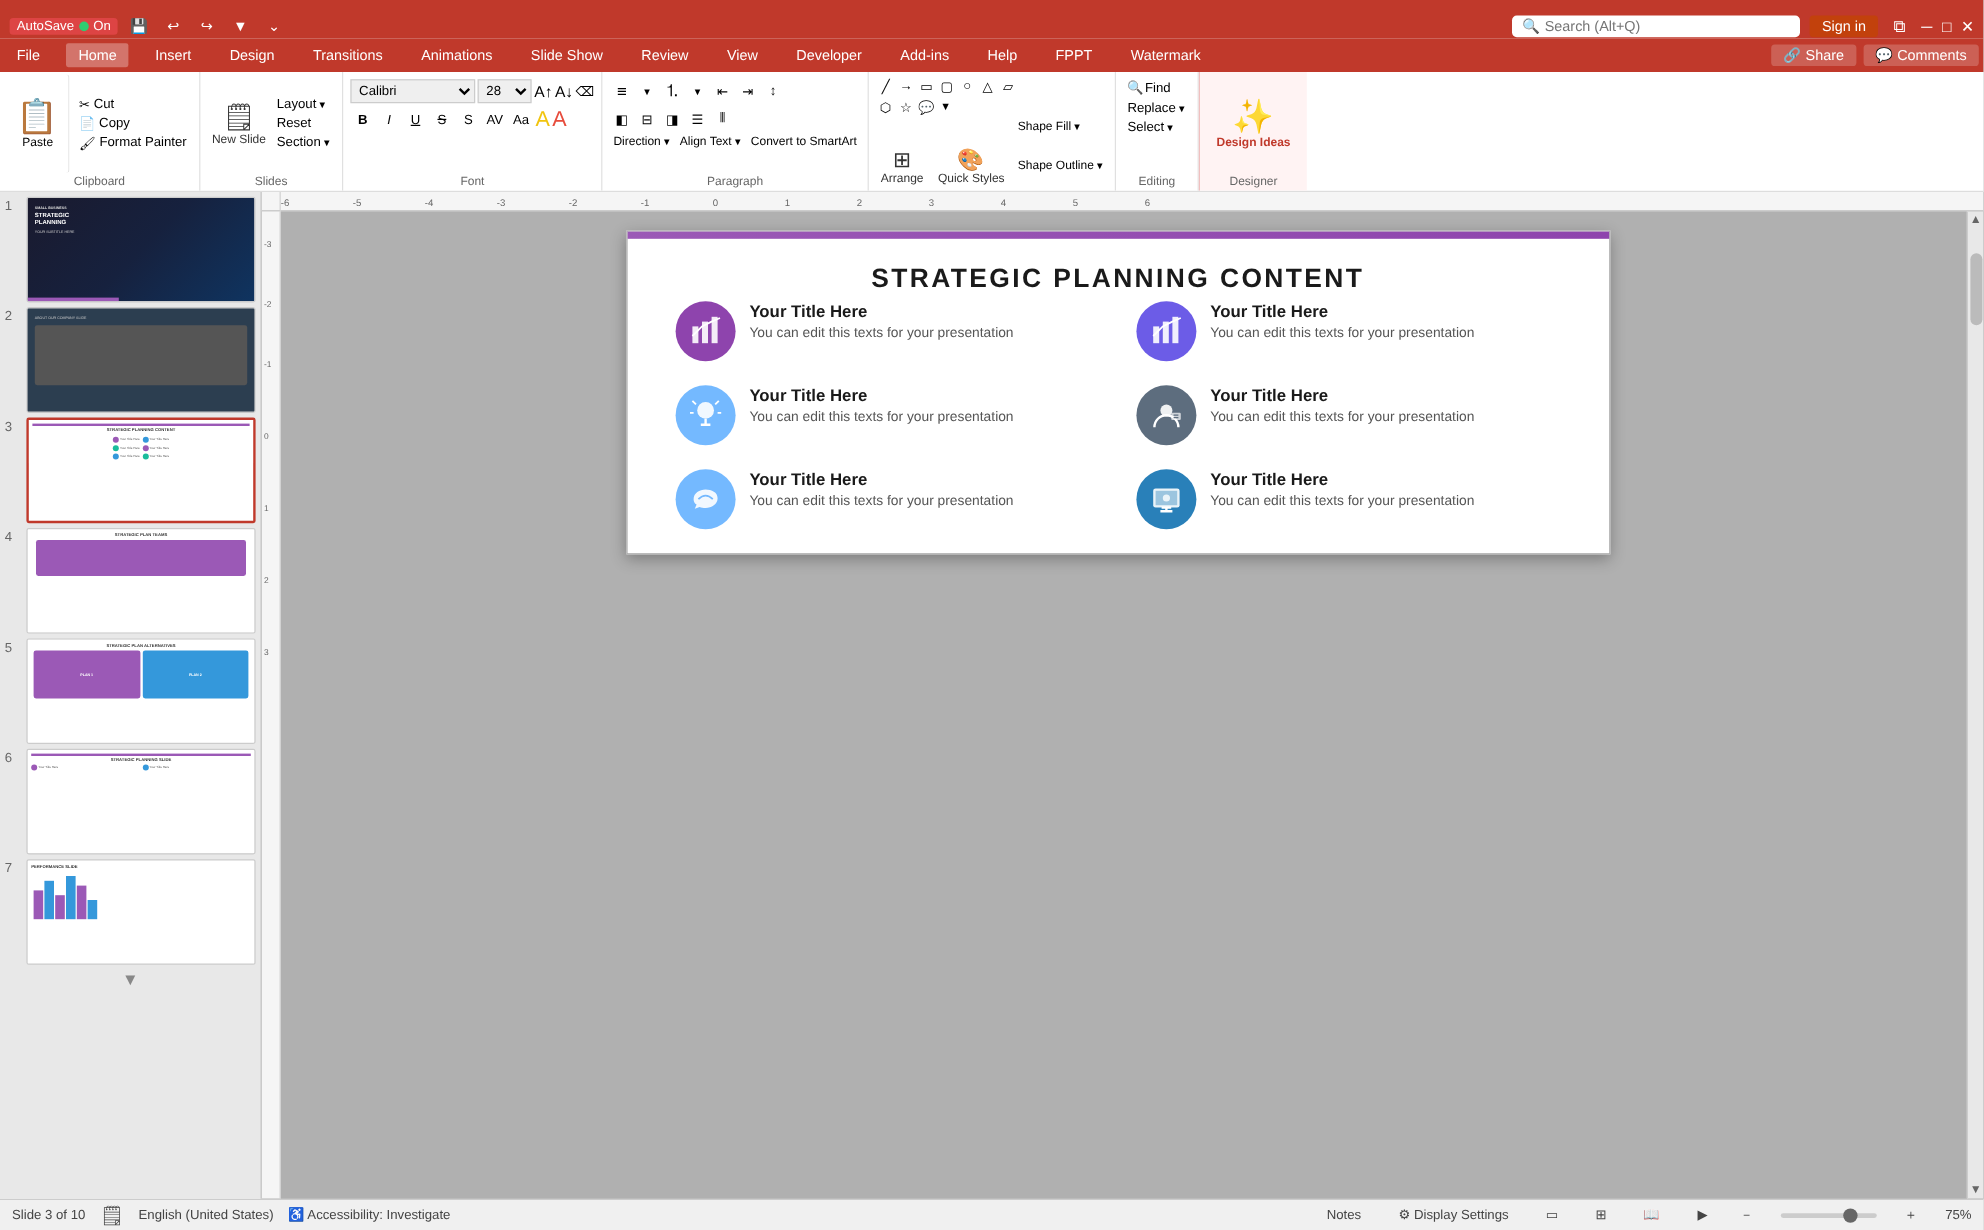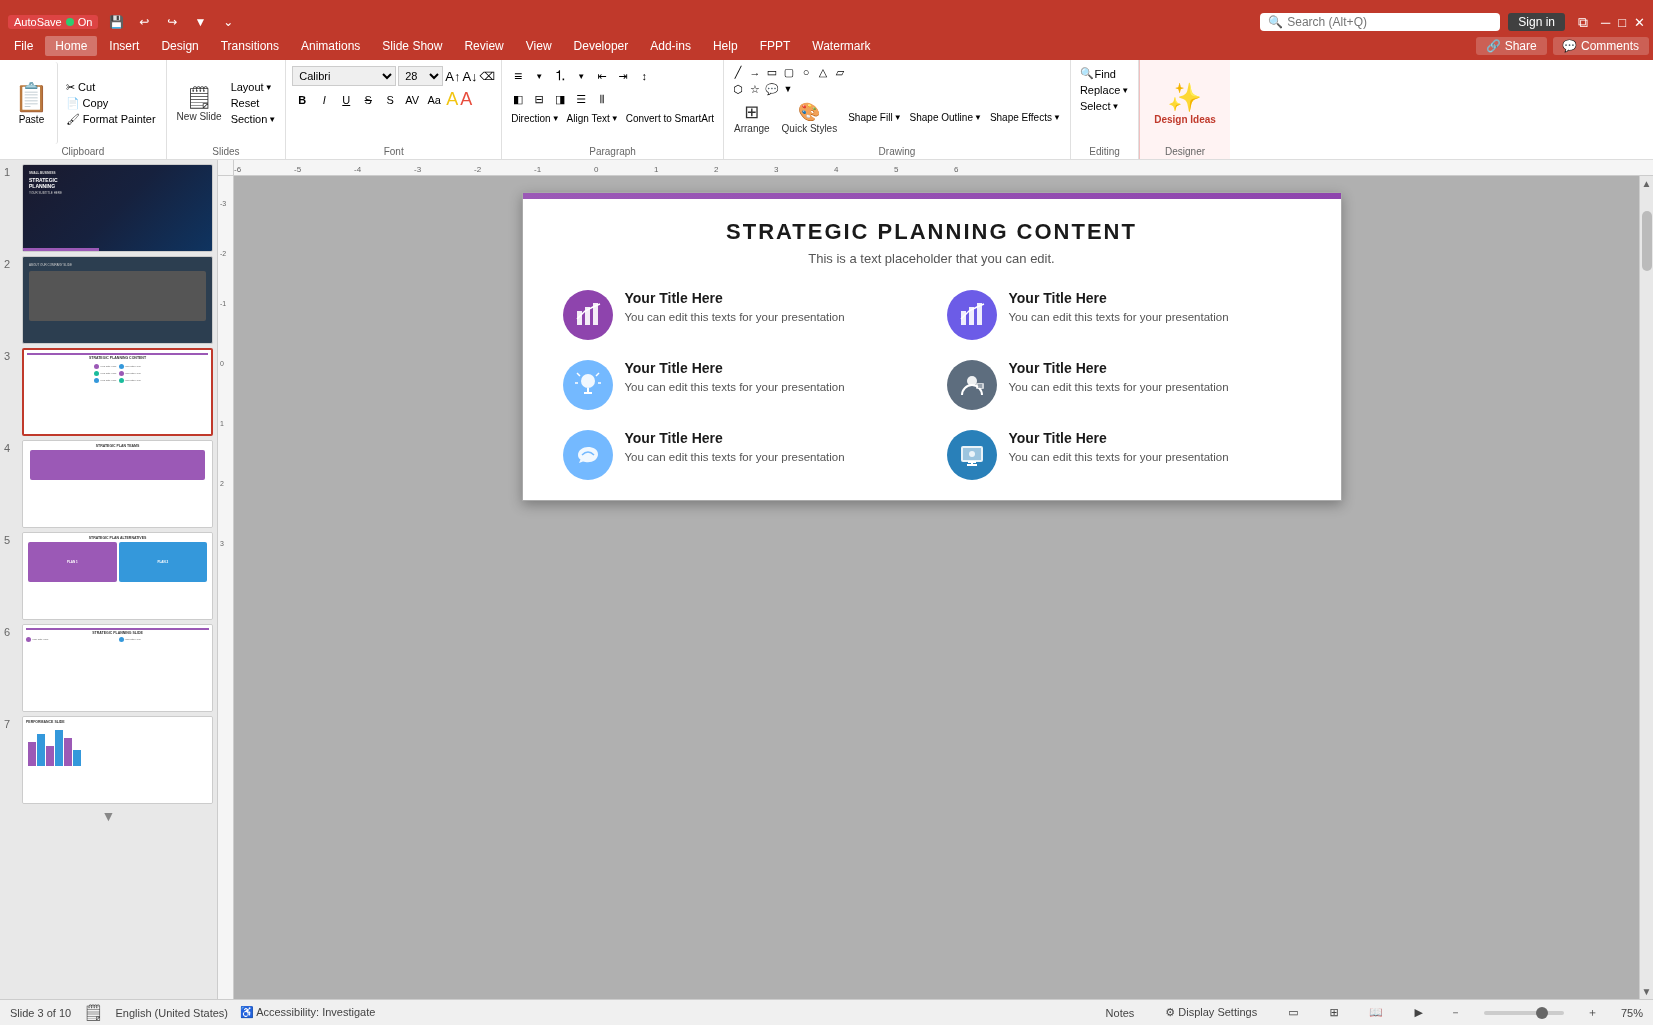--- a/index.html
+++ b/index.html
@@ -16,34 +16,34 @@
       font-size: 12px;
     }
     .title-bar-left { display: flex; align-items: center; gap: 8px; flex: 1; }
     .title-bar-center { flex: 2; text-align: center; font-size: 12px; }
     .title-bar-right { display: flex; align-items: center; gap: 8px; flex: 1; justify-content: flex-end; }
     .autosave-badge { background: #d44; border-radius: 3px; padding: 1px 6px; font-size: 11px; display: flex; align-items: center; gap: 4px; }
     .autosave-dot { width: 8px; height: 8px; background: #2ecc71; border-radius: 50%; }
     .toolbar-icon-btn { width: 20px; height: 20px; display: flex; align-items: center; justify-content: center; color: white; font-size: 12px; cursor: pointer; }
     .search-bar { background: white; border-radius: 4px; padding: 2px 8px; display: flex; align-items: center; gap: 4px; color: #333; font-size: 12px; width: 240px; }
     .search-bar input { border: none; outline: none; font-size: 12px; width: 180px; }
-    .signin-btn { background: #404040; border-radius: 3px; padding: 2px 10px; font-size: 12px; cursor: pointer; color: white; }
+    .signin-btn { background: #c2410c; border-radius: 3px; padding: 2px 10px; font-size: 12px; cursor: pointer; color: white; }
     .win-controls { display: flex; gap: 8px; font-size: 14px; }
     .win-btn { cursor: pointer; color: white; font-size: 13px; }
 
     
     .menu-bar {
       height: 28px;
       background: #c0392b;
       display: flex;
       align-items: center;
       padding: 0 4px;
       color: white;
       font-size: 12px;
-      gap: 2px;
+      gap: 12px;
     }
     .menu-item { padding: 3px 10px; cursor: pointer; border-radius: 2px; }
     .menu-item.active { background: rgba(255,255,255,0.3); }
 
     
     .ribbon {
       height: 100px;
       background: #fff;
       border-bottom: 1px solid #ddd;
       display: flex;
@@ -517,21 +517,21 @@
         </div>
         <div style="display:flex; gap:4px; align-items:center;">
           <div class="ribbon-btn" style="flex-direction:column;">
             <span style="font-size:18px;">⊞</span>
             <span style="font-size:10px;">Arrange</span>
           </div>
           <div class="ribbon-btn" style="flex-direction:column;">
             <span style="font-size:18px;">🎨</span>
             <span style="font-size:10px;">Quick Styles</span>
           </div>
-          <div style="display:flex; flex-direction:row; gap:2px;">
+          <div style="display:flex; flex-direction:column; gap:20px;">
             <div class="ribbon-dropdown-btn" style="font-size:10px;">
               <span>Shape Fill</span>
               <span class="chevron">▼</span>
             </div>
             <div class="ribbon-dropdown-btn" style="font-size:10px;">
               <span>Shape Outline</span>
               <span class="chevron">▼</span>
             </div>
             <div class="ribbon-dropdown-btn" style="font-size:10px;">
               <span>Shape Effects</span>
@@ -734,21 +734,20 @@
           <text x="2" y="370" font-size="7" fill="#666">3</text>
         </svg>
       </div>
 
       <div class="slide-canvas-outer">
 
         <div class="slide-canvas">
           <div class="slide-top-bar"></div>
           <div class="slide-body">
             <div class="slide-title">STRATEGIC PLANNING CONTENT</div>
-            <div class="slide-subtitle">This is a text placeholder that you can edit.</div>
 
             <div class="content-grid">
 
               <div class="content-item">
                 <div class="content-icon icon-purple">
                   <svg width="28" height="28" viewBox="0 0 28 28" fill="none">
                       <rect x="3" y="10" width="5" height="14" fill="white" opacity="0.9"></rect>
                       <rect x="11" y="6" width="5" height="18" fill="white" opacity="0.9"></rect>
                       <rect x="19" y="2" width="5" height="22" fill="white" opacity="0.9"></rect>
                       <polyline points="3,18 11,10 19,6 26,3" stroke="white" stroke-width="1.5" fill="none"></polyline>

